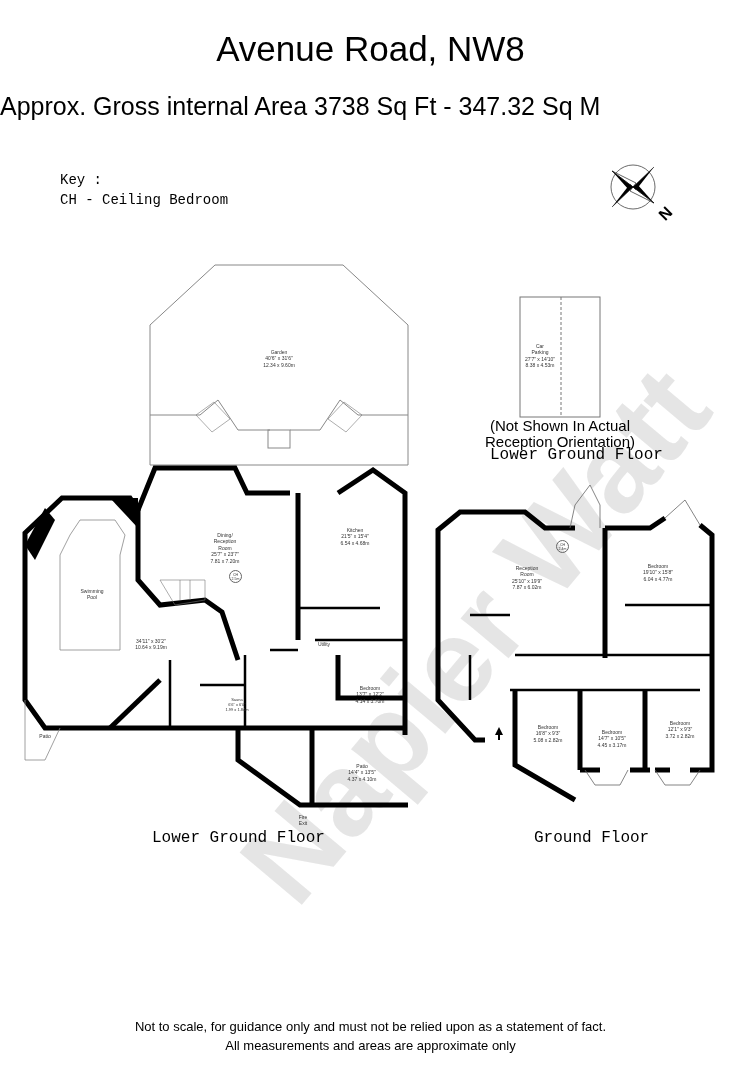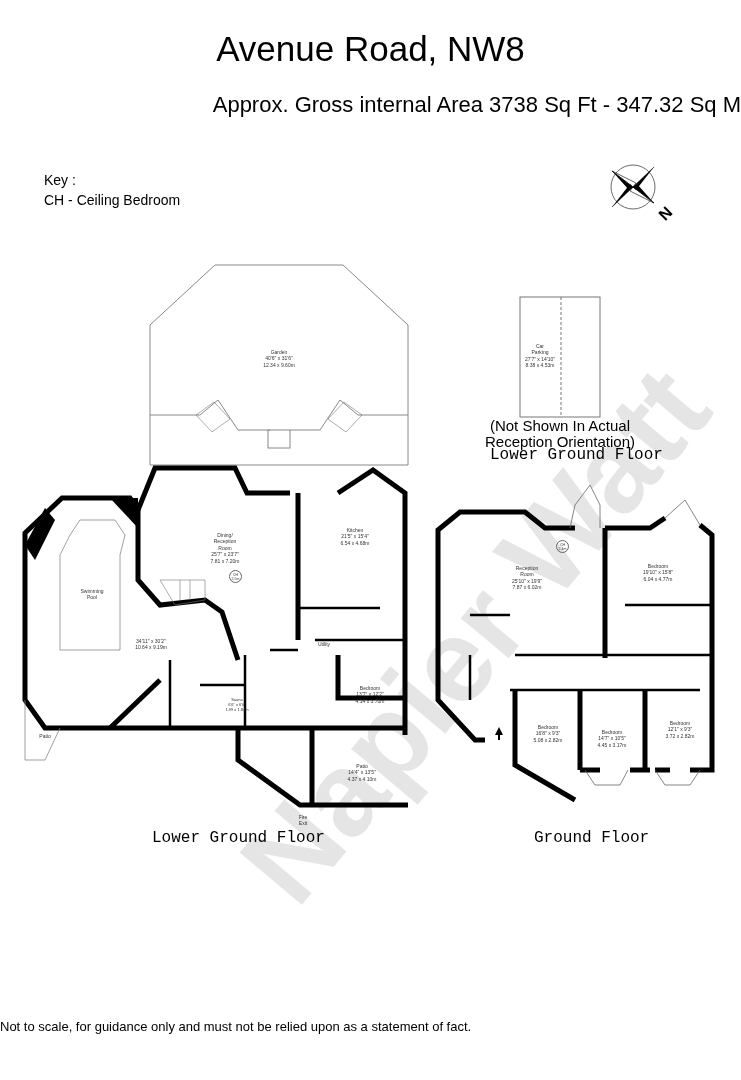--- a/index.html
+++ b/index.html
@@ -1,22 +1,22 @@
 <!DOCTYPE html>
 <html><head>
 <meta charset="utf-8">
 <style>
   html, body { margin:0; padding:0; background:#ffffff; }
   body { width:741px; height:1080px; position:relative; overflow:hidden; font-family:"Liberation Sans", sans-serif; color:#000; }
   .abs { position:absolute; }
   .title { top:29px; left:0; width:741px; text-align:center; font-size:35px; }
-  .subtitle { top:92px; left:0; width:741px; text-align:right; font-size:22px; }
-  .key { left:44px; top:170px; font-size:14px; line-height:20px; }
+  .subtitle { top:92px; left:0; width:741px; text-align:left; font-size:25px; }
+  .key { left:60px; top:170px; font-size:14px; line-height:20px;font-family:Liberation Mono, monospace; }
   .floor-label { font-size:16px;font-family:Liberation Mono, monospace; }
-  .disclaimer { left:0; width:741px; top:1017px; font-size:13px; line-height:19px; }
+  .disclaimer { left:0; width:741px; top:1017px; text-align:center; font-size:13px; line-height:19px; }
   .room { position:absolute; text-align:center; font-size:5px; line-height:6.4px; color:#333; transform:translateX(-50%); white-space:nowrap; }
   .note { font-size:15px; line-height:16px; text-align:center; }
   svg { position:absolute; left:0; top:0; }
   .ch { position:absolute; border:1px solid #666; border-radius:50%; width:13px; height:13px; font-size:3.5px; line-height:4.5px; text-align:center; color:#333; box-sizing:border-box; padding-top:1.5px; }
 </style>
 </head>
 <body>
 
 <div class="abs title">Avenue Road, NW8</div>
 <div class="abs subtitle">Approx. Gross internal Area  3738 Sq Ft - 347.32 Sq M</div>
@@ -230,13 +230,14 @@
   <div>Bedroom</div>
   <div>12'1" x 9'3"</div>
   <div>3.72 x 2.82m</div>
 </div>
 
 <div class="abs floor-label" style="left:152px;top:829px;">Lower Ground Floor</div>
 <div class="abs floor-label" style="left:534px;top:829px;">Ground Floor</div>
 
 <div class="abs disclaimer">
   <div>Not to scale, for guidance only and must not be relied upon as a statement of fact.</div>
+  <div>All measurements and areas are approximate only</div>
 </div>
 
 </body></html>

